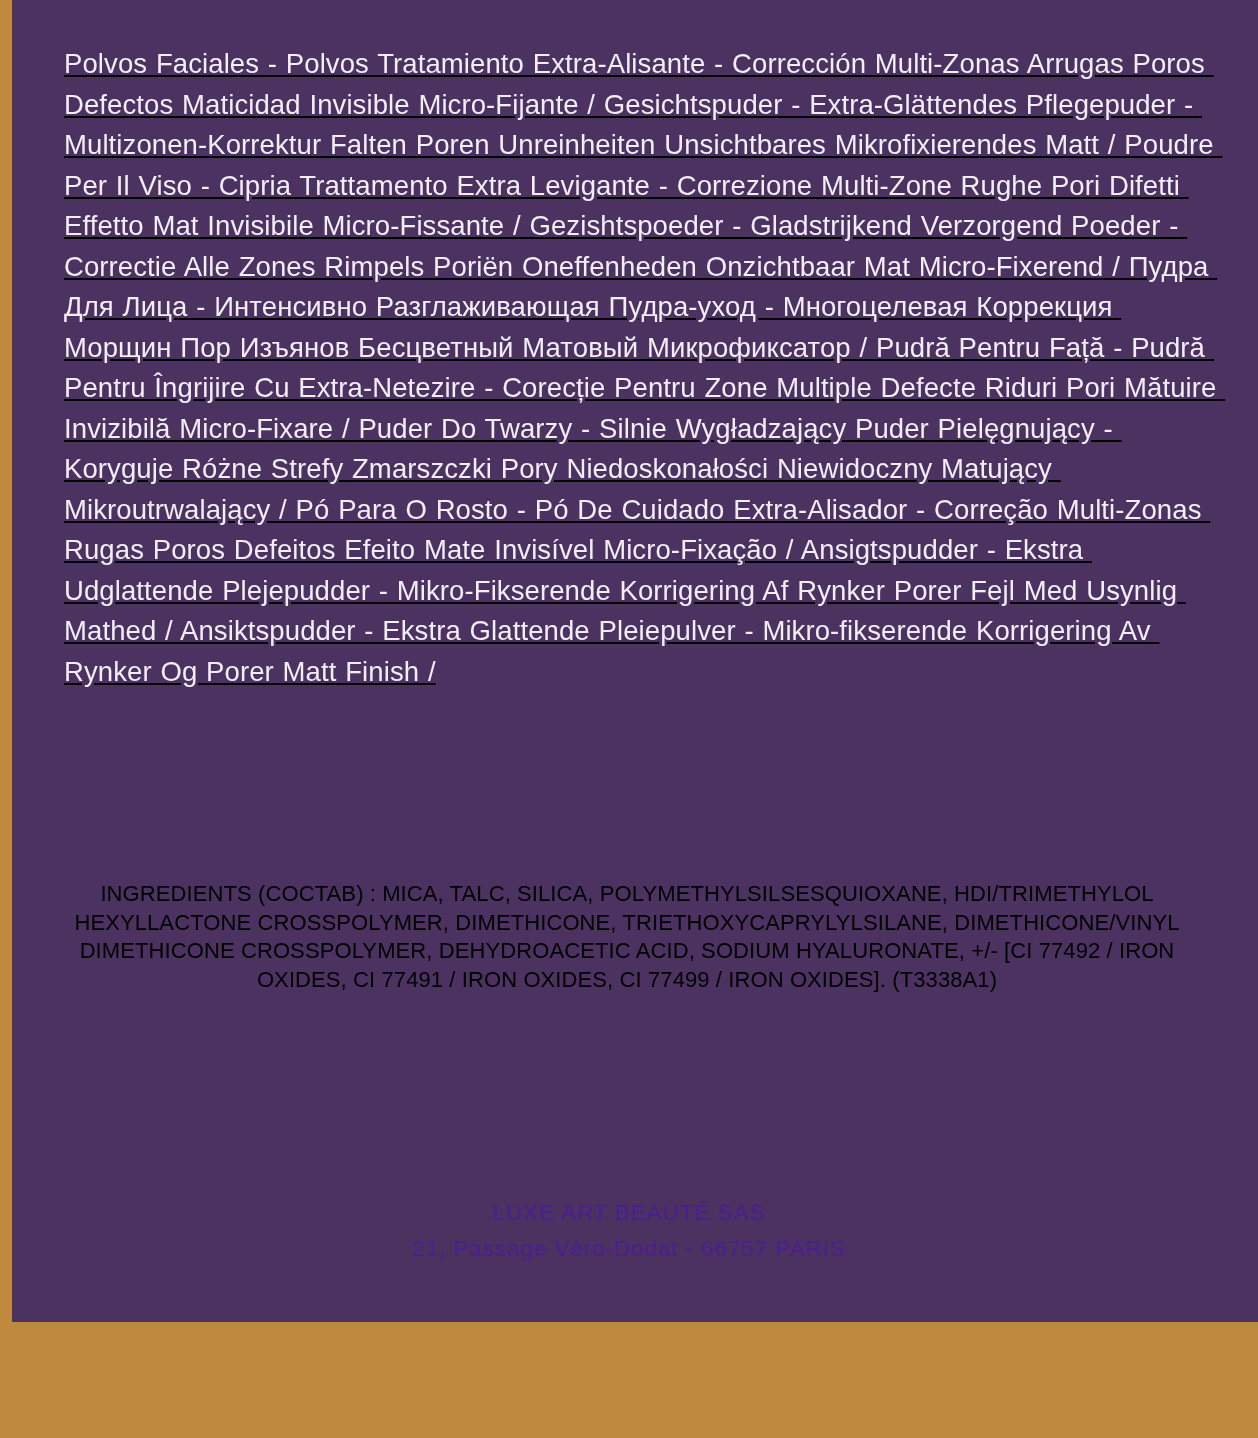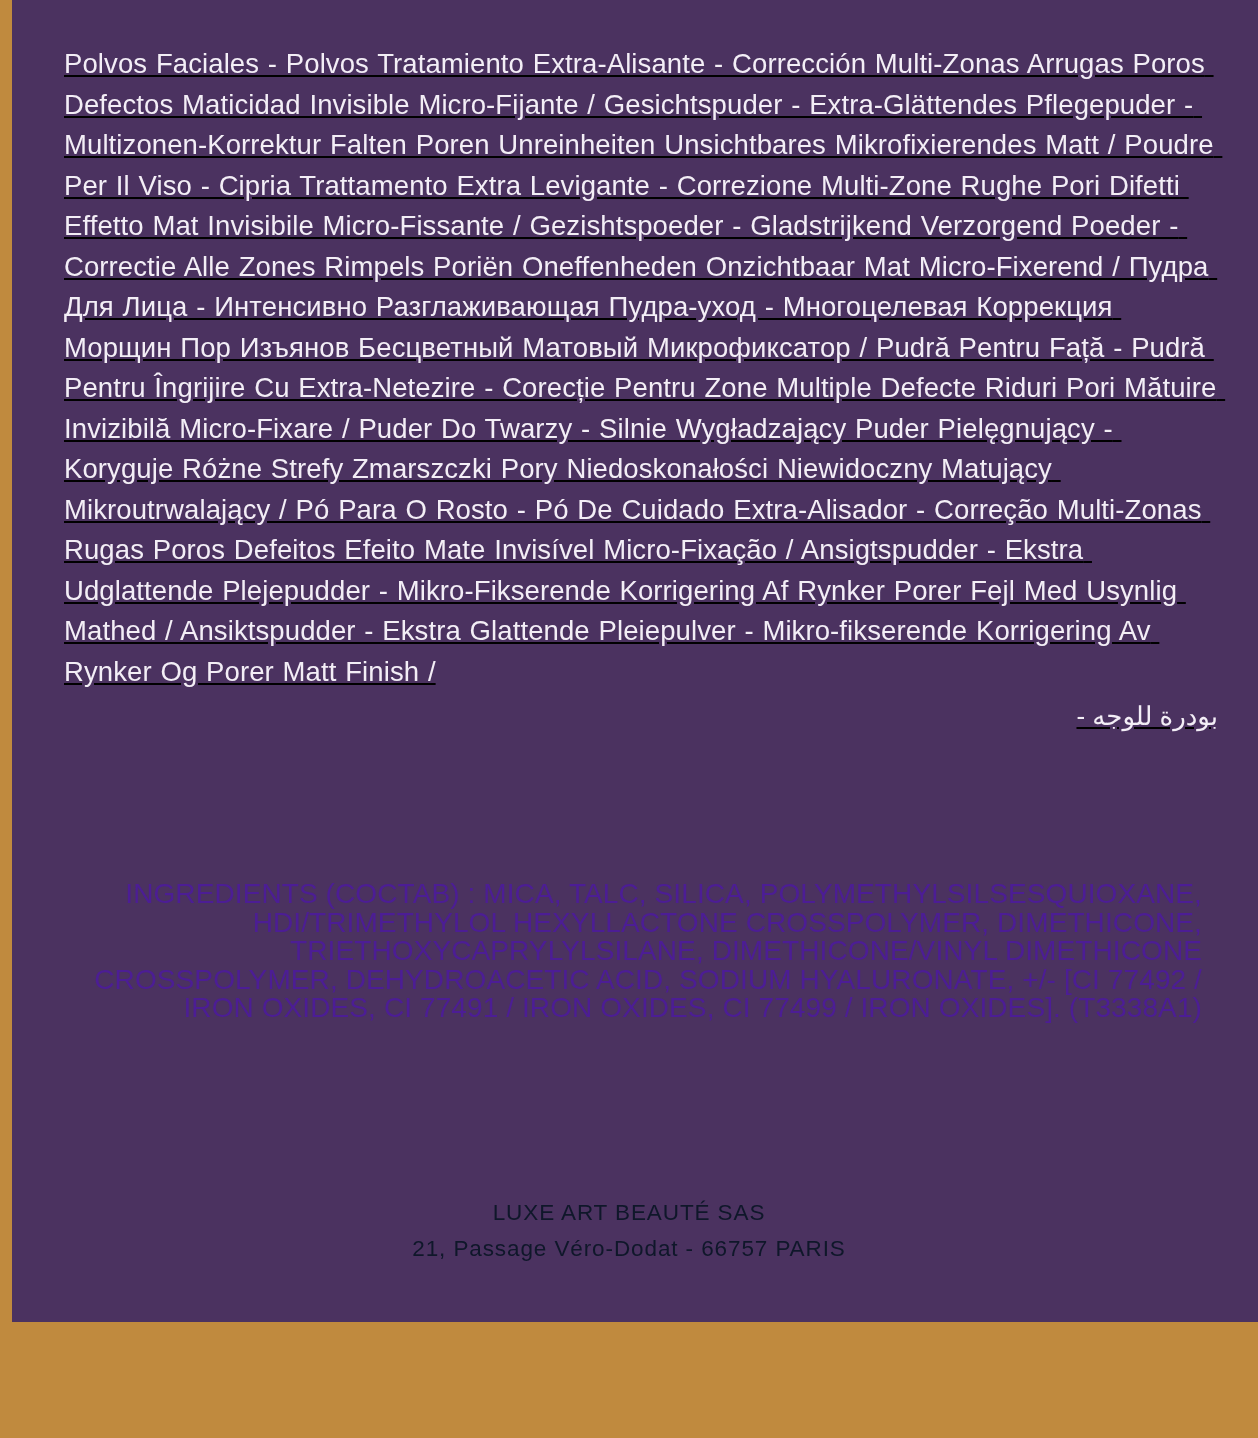--- a/index.html
+++ b/index.html
@@ -47,33 +47,33 @@
     padding-left: 60px;
   }
   .arabic-line {
     display: block;
   }
   .ingredients-block {
     position: absolute;
     left: 52px;
     top: 880px;
     width: 1150px;
-    color: #4c1d95;
-    font-size: 28px;
+    color: #000000;
+    font-size: 22px;
     line-height: 28.5px;
     letter-spacing: 0.1px;
-    text-align: right;
+    text-align: center;
   }
   .footer-block {
     position: absolute;
     left: 0;
     top: 1195px;
     width: 1258px;
     text-align: center;
-    color: #0f172a;
+    color: #4c1d95;
     font-size: 22.5px;
     line-height: 36px;
     letter-spacing: 0.9px;
   }
   .footer-line {
     display: block;
   }
   .bottom-bar {
     position: absolute;
     left: 0;
@@ -85,21 +85,20 @@
 </style>
 </head>
 <body>
 
 <div class="package">
 
   <div class="panel">
     <div class="multilingual-block">Polvos Faciales - Polvos Tratamiento Extra-Alisante - Corrección Multi-Zonas Arrugas Poros Defectos Maticidad Invisible Micro-Fijante / Gesichtspuder - Extra-Glättendes Pflegepuder - Multizonen-Korrektur Falten Poren Unreinheiten Unsichtbares Mikrofixierendes Matt / Poudre Per Il Viso - Cipria Trattamento Extra Levigante - Correzione Multi-Zone Rughe Pori Difetti Effetto Mat Invisibile Micro-Fissante / Gezishtspoeder - Gladstrijkend Verzorgend Poeder - Correctie Alle Zones Rimpels Poriën Oneffenheden Onzichtbaar Mat Micro-Fixerend / Пудра Для Лица - Интенсивно Разглаживающая Пудра-уход - Многоцелевая Коррекция Морщин Пор Изъянов Бесцветный Матовый Микрофиксатор / Pudră Pentru Față - Pudră Pentru Îngrijire Cu Extra-Netezire - Corecție Pentru Zone Multiple Defecte Riduri Pori Mătuire Invizibilă Micro-Fixare / Puder Do Twarzy - Silnie Wygładzający Puder Pielęgnujący - Koryguje Różne Strefy Zmarszczki Pory Niedoskonałości Niewidoczny Matujący Mikroutrwalający / Pó Para O Rosto - Pó De Cuidado Extra-Alisador - Correção Multi-Zonas Rugas Poros Defeitos Efeito Mate Invisível Micro-Fixação / Ansigtspudder - Ekstra Udglattende Plejepudder - Mikro-Fikserende Korrigering Af Rynker Porer Fejl Med Usynlig Mathed / Ansiktspudder - Ekstra Glattende Pleiepulver - Mikro-fikserende Korrigering Av Rynker Og Porer Matt Finish /</div>
 
     <div class="arabic-block">
-      <span class="arabic-line">بودرة للوجه -</span>
     </div>
   </div>
 
   <div class="ingredients-block">INGREDIENTS (COCTAB) : MICA, TALC, SILICA, POLYMETHYLSILSESQUIOXANE, HDI/TRIMETHYLOL HEXYLLACTONE CROSSPOLYMER, DIMETHICONE, TRIETHOXYCAPRYLYLSILANE, DIMETHICONE/VINYL DIMETHICONE CROSSPOLYMER, DEHYDROACETIC ACID, SODIUM HYALURONATE, +/- [CI 77492 / IRON OXIDES, CI 77491 / IRON OXIDES, CI 77499 / IRON OXIDES]. (T3338A1)</div>
 
   <div class="footer-block">
     <span class="footer-line">LUXE ART BEAUTÉ SAS</span>
     <span class="footer-line">21, Passage Véro-Dodat - 66757 PARIS</span>
   </div>
 

